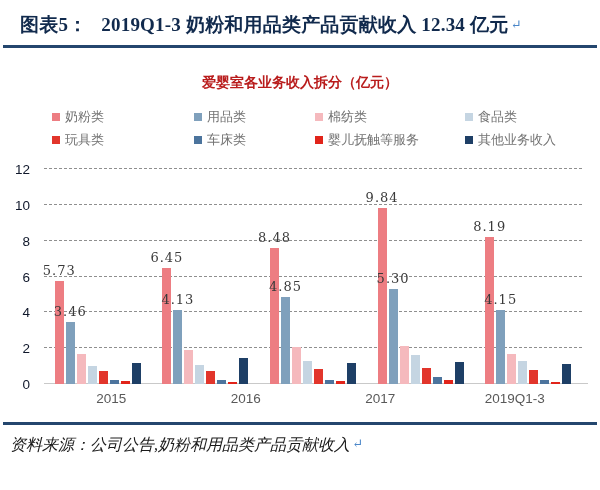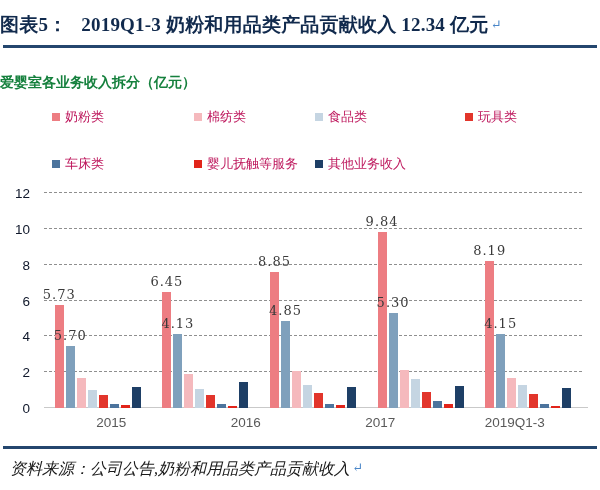--- a/index.html
+++ b/index.html
@@ -1,29 +1,29 @@
 <!DOCTYPE html>
 <html><head>
 <meta charset="utf-8">
 <style>
   html,body{margin:0;padding:0;background:#ffffff;}
   .page{
     position:relative;width:600px;height:490px;background:#fff;overflow:hidden;
     font-family:"Liberation Sans","DejaVu Sans",sans-serif;
   }
   
-  .header{padding:12px 10px 0 0;font-family:"Liberation Serif","DejaVu Serif",serif;
+  .header{padding:12px 10px 0 20px;font-family:"Liberation Serif","DejaVu Serif",serif;
     font-weight:bold;font-size:19px;color:#112a4d;letter-spacing:.2px;white-space:nowrap;}
   .header .fig-label{margin-right:14px;}
   .ret{color:#4a86c8;font-size:13px;font-weight:normal;margin-left:2px;vertical-align:2px;}
   .rule{height:3px;background:#24466e;margin:7px 3px 0 3px;}
   
-  .chart-title{margin-top:26px;text-align:left;font-size:14px;font-weight:bold;color:#15803d;}
+  .chart-title{margin-top:26px;text-align:center;font-size:14px;font-weight:bold;color:#b91c1c;}
   .legend{margin:16px 11px 0 52px;display:grid;grid-template-columns:142px 121px 150px auto;
-    row-gap:29px;font-size:13px;color:#be185d;}
+    row-gap:5px;font-size:13px;color:#737373;}
   .legend-item{display:flex;align-items:center;white-space:nowrap;}
   .legend-swatch{width:8px;height:8px;display:inline-block;margin-right:5px;flex:0 0 auto;}
   .plot-row{position:relative;margin-top:20px;height:215px;}
   .y-axis{position:absolute;left:0;top:0;width:38px;height:215px;}
   .y-axis span{position:absolute;right:8px;transform:translateY(50%);font-size:13.5px;color:#0f172a;margin-top:42px;}
   .plot{position:absolute;left:44px;top:0;width:538px;height:215px;}
   .gridline{position:absolute;left:0;right:0;height:0;border-top:1px dashed #8f8f8f;}
   .baseline{position:absolute;left:0;right:-6px;bottom:0;height:1px;background:#c9c9c9;}
   .group{position:absolute;bottom:0;height:100%;display:flex;align-items:flex-end;
     justify-content:center;gap:2px;}
@@ -46,20 +46,24 @@
     <span class="fig-label">图表5：</span><span>2019Q1-3 奶粉和用品类产品贡献收入 12.34 亿元</span><span class="ret">↵</span>
   </div>
   <div class="rule"></div>
 
   <div class="chart-title">爱婴室各业务收入拆分（亿元）</div>
 
   <div class="legend">
       <span class="legend-item">
         <span class="legend-swatch" style="background: rgb(237, 125, 130);"></span>
         <span>奶粉类</span>
+      </span>
+      <span class="legend-item">
+        <span class="legend-swatch" style="background: rgb(127, 160, 188);"></span>
+        <span>用品类</span>
       </span>
       <span class="legend-item">
         <span class="legend-swatch" style="background: rgb(245, 185, 189);"></span>
         <span>棉纺类</span>
       </span>
       <span class="legend-item">
         <span class="legend-swatch" style="background: rgb(197, 213, 226);"></span>
         <span>食品类</span>
       </span>
       <span class="legend-item">
@@ -95,21 +99,21 @@
         <div class="gridline" style="bottom: 71.6667px;"></div>
         <div class="gridline" style="bottom: 107.5px;"></div>
         <div class="gridline" style="bottom: 143.333px;"></div>
         <div class="gridline" style="bottom: 179.167px;"></div>
         <div class="gridline" style="bottom: 215px;"></div>
         <div class="baseline"></div>
         <div class="group" style="left: 0px; width: 107.6px;">
           <div class="bar" style="height: 102.662px; background: rgb(237, 125, 130);"></div>
           <div class="bar-label" style="left: 15.3px; bottom: 105.662px; transform: translateX(-50%);">5.73</div>
           <div class="bar" style="height: 61.9917px; background: rgb(127, 160, 188);"></div>
-          <div class="bar-label" style="left: 26.3px; bottom: 64.9917px; transform: translateX(-50%);">5.70</div>
+          <div class="bar-label" style="left: 26.3px; bottom: 64.9917px; transform: translateX(-50%);">3.46</div>
           <div class="bar" style="height: 30.4583px; background: rgb(245, 185, 189);"></div>
           <div class="bar" style="height: 17.9167px; background: rgb(197, 213, 226);"></div>
           <div class="bar" style="height: 12.5417px; background: rgb(226, 53, 43);"></div>
           <div class="bar" style="height: 4.47917px; background: rgb(76, 116, 157);"></div>
           <div class="bar" style="height: 3.225px; background: rgb(225, 36, 26);"></div>
           <div class="bar" style="height: 21.5px; background: rgb(30, 63, 102);"></div>
         </div>
         <div class="group" style="left: 107.6px; width: 107.6px;">
           <div class="bar" style="height: 115.562px; background: rgb(237, 125, 130);"></div>
           <div class="bar-label" style="left: 15.3px; bottom: 118.562px; transform: translateX(-50%);">6.45</div>
@@ -117,21 +121,21 @@
           <div class="bar-label" style="left: 26.3px; bottom: 76.9958px; transform: translateX(-50%);">4.13</div>
           <div class="bar" style="height: 34.0417px; background: rgb(245, 185, 189);"></div>
           <div class="bar" style="height: 18.8125px; background: rgb(197, 213, 226);"></div>
           <div class="bar" style="height: 12.5417px; background: rgb(226, 53, 43);"></div>
           <div class="bar" style="height: 4.47917px; background: rgb(76, 116, 157);"></div>
           <div class="bar" style="height: 2.15px; background: rgb(225, 36, 26);"></div>
           <div class="bar" style="height: 25.9792px; background: rgb(30, 63, 102);"></div>
         </div>
         <div class="group" style="left: 215.2px; width: 107.6px;">
           <div class="bar" style="height: 135.808px; background: rgb(237, 125, 130);"></div>
-          <div class="bar-label" style="left: 15.3px; bottom: 138.808px; transform: translateX(-50%);">8.85</div>
+          <div class="bar-label" style="left: 15.3px; bottom: 138.808px; transform: translateX(-50%);">8.48</div>
           <div class="bar" style="height: 86.8958px; background: rgb(127, 160, 188);"></div>
           <div class="bar-label" style="left: 26.3px; bottom: 89.8958px; transform: translateX(-50%);">4.85</div>
           <div class="bar" style="height: 36.7292px; background: rgb(245, 185, 189);"></div>
           <div class="bar" style="height: 23.2917px; background: rgb(197, 213, 226);"></div>
           <div class="bar" style="height: 15.2292px; background: rgb(226, 53, 43);"></div>
           <div class="bar" style="height: 4.47917px; background: rgb(76, 116, 157);"></div>
           <div class="bar" style="height: 2.6875px; background: rgb(225, 36, 26);"></div>
           <div class="bar" style="height: 21.5px; background: rgb(30, 63, 102);"></div>
         </div>
         <div class="group" style="left: 322.8px; width: 107.6px;">

